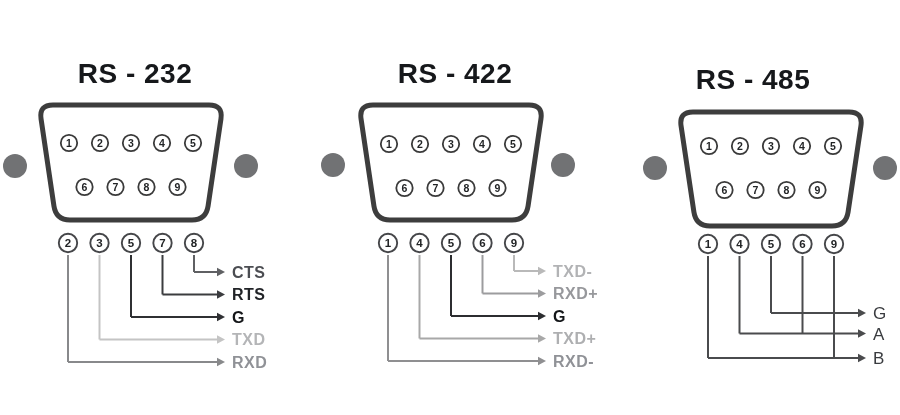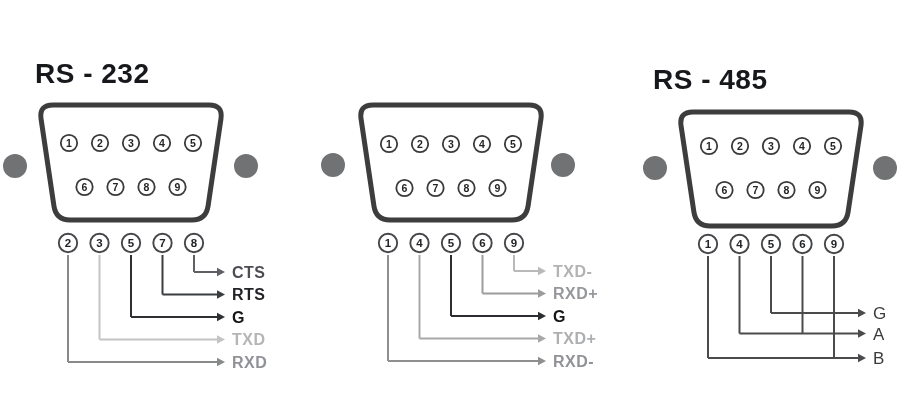--- a/index.html
+++ b/index.html
@@ -1,31 +1,32 @@
 <!DOCTYPE html>
 <html><head>
 <meta charset="utf-8">
 <style>
   html,body{margin:0;padding:0;background:#ffffff;}
   #canvas{
     position:relative;width:900px;height:415px;background:#ffffff;
     overflow:hidden;font-family:"Liberation Sans","DejaVu Sans",sans-serif;
   }
   .title{
-    position:absolute;text-align:left;font-size:28px;font-weight:bold;
+    position:absolute;text-align:center;font-size:28px;font-weight:bold;
     color:#16181b;letter-spacing:0.5px;line-height:1;
   }
   svg{position:absolute;left:0;top:0;}
   svg text{font-family:"Liberation Sans","DejaVu Sans",sans-serif;}
 </style>
 </head>
 <body>
 
 <div id="canvas">
   <div class="title" style="left:35px;top:60px;width:200px">RS - 232</div>
+  <div class="title" style="left:355px;top:60px;width:200px">RS - 422</div>
   <div class="title" style="left:653px;top:66px;width:200px">RS - 485</div>
   <svg id="diagram" width="900" height="415" viewBox="0 0 900 415">
       <g>
         <circle cx="15" cy="166" r="12" fill="#717274"></circle>
         <circle cx="246" cy="166" r="12" fill="#717274"></circle>
         <path d="M 53 105 L 209 105 Q 223 105 220.95268343781032 118.84949439128317 L 208.04731656218968 206.15050560871683 Q 206 220 192 220 L 70 220 Q 56 220 53.952683437810315 206.15050560871683 L 41.047316562189685 118.84949439128317 Q 39 105 53 105 Z" fill="#ffffff" stroke="#3d3d3d" stroke-width="5" stroke-linejoin="round"></path>
         <circle cx="69" cy="143" r="8.2" fill="#ffffff" stroke="#3a3a3a" stroke-width="1.8"></circle>
         <text x="69" y="146.7" text-anchor="middle" font-size="10.5" font-weight="600" fill="#222426">1</text>
         <circle cx="100" cy="143" r="8.2" fill="#ffffff" stroke="#3a3a3a" stroke-width="1.8"></circle>
         <text x="100" y="146.7" text-anchor="middle" font-size="10.5" font-weight="600" fill="#222426">2</text>

